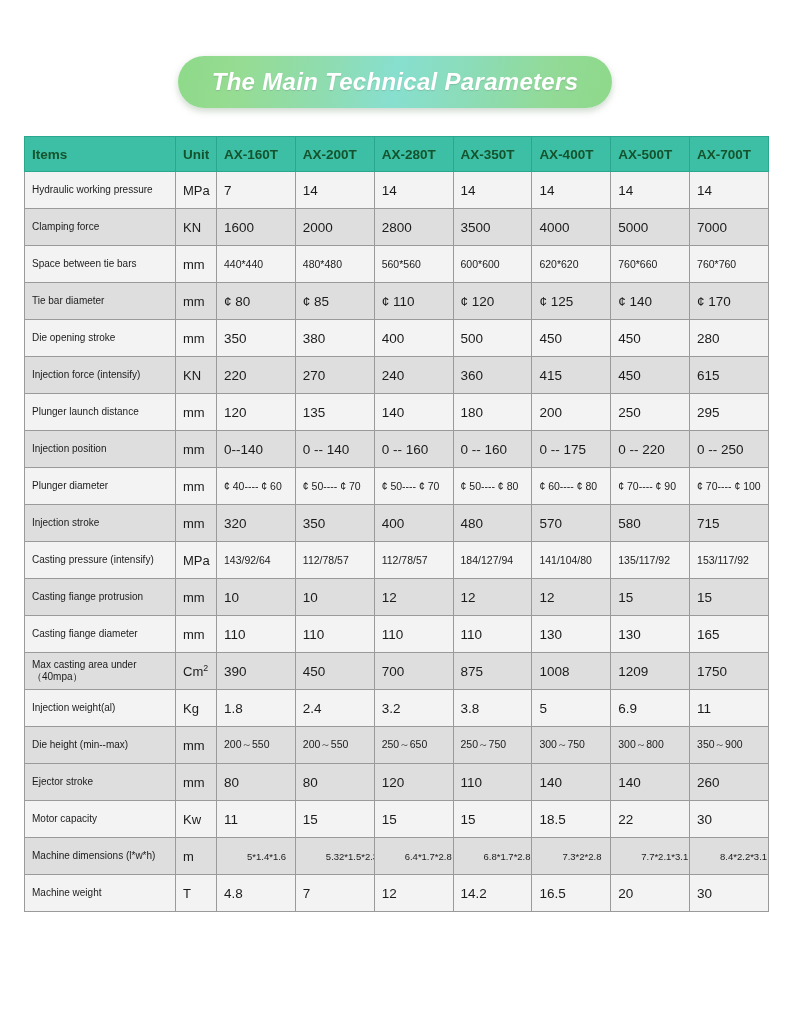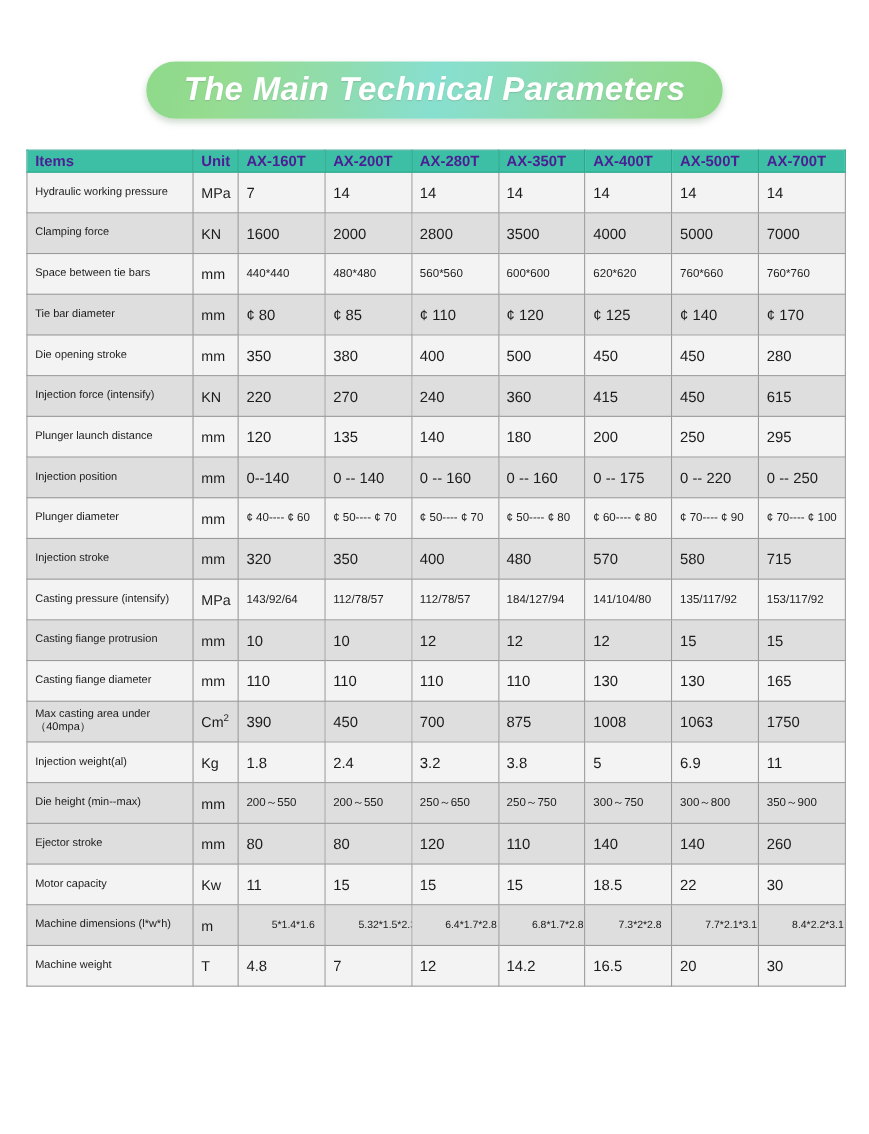--- a/index.html
+++ b/index.html
@@ -35,21 +35,21 @@
         #8ed98a 0%,
         #96dc92 14%,
         #8fdcb0 34%,
         #87dfcf 50%,
         #8bdcb9 66%,
         #92da97 85%,
         #8ed98a 100%);
     box-shadow: 0 3px 7px rgba(120,150,120,0.38);
   }
   .title-pill span {
-    font-size: 30px;
+    font-size: 24px;
     font-weight: bold;
     font-style: italic;
     color: #ffffff;
     letter-spacing: .3px;
     white-space: nowrap;
     text-shadow: 0 1px 1px rgba(110,160,130,.45);
   }
 
   
   .table-wrap {
@@ -70,25 +70,25 @@
   table.spec th, table.spec td {
     border: 1px solid #9a9a9a;
     padding: 0 7px;
     vertical-align: middle;
     color: #1b1b1b;
   }
 
   
   table.spec thead th {
     background: #3cbfa4;
-    color: #4c1d95;
+    color: #14532d;
     font-size: 13.5px;
     font-weight: bold;
     text-align: left;
-    height: 20px;
+    height: 35px;
     border-color: #2aa78d;
     white-space: nowrap;
   }
 
   
   table.spec tbody tr { height: 37px; }
   table.spec tbody tr.light td { background: #f3f3f3; }
   table.spec tbody tr.dark  td { background: #dedede; }
 
   td.item {
@@ -294,21 +294,21 @@
             <td class="val">165</td>
           </tr>
           <tr class="dark">
             <td class="item">Max casting area under （40mpa）</td>
             <td class="unit">Cm<sup>2</sup></td>
             <td class="val">390</td>
             <td class="val">450</td>
             <td class="val">700</td>
             <td class="val">875</td>
             <td class="val">1008</td>
-            <td class="val">1063</td>
+            <td class="val">1209</td>
             <td class="val">1750</td>
           </tr>
           <tr class="light">
             <td class="item">Injection weight(al)</td>
             <td class="unit">Kg</td>
             <td class="val">1.8</td>
             <td class="val">2.4</td>
             <td class="val">3.2</td>
             <td class="val">3.8</td>
             <td class="val">5</td>

